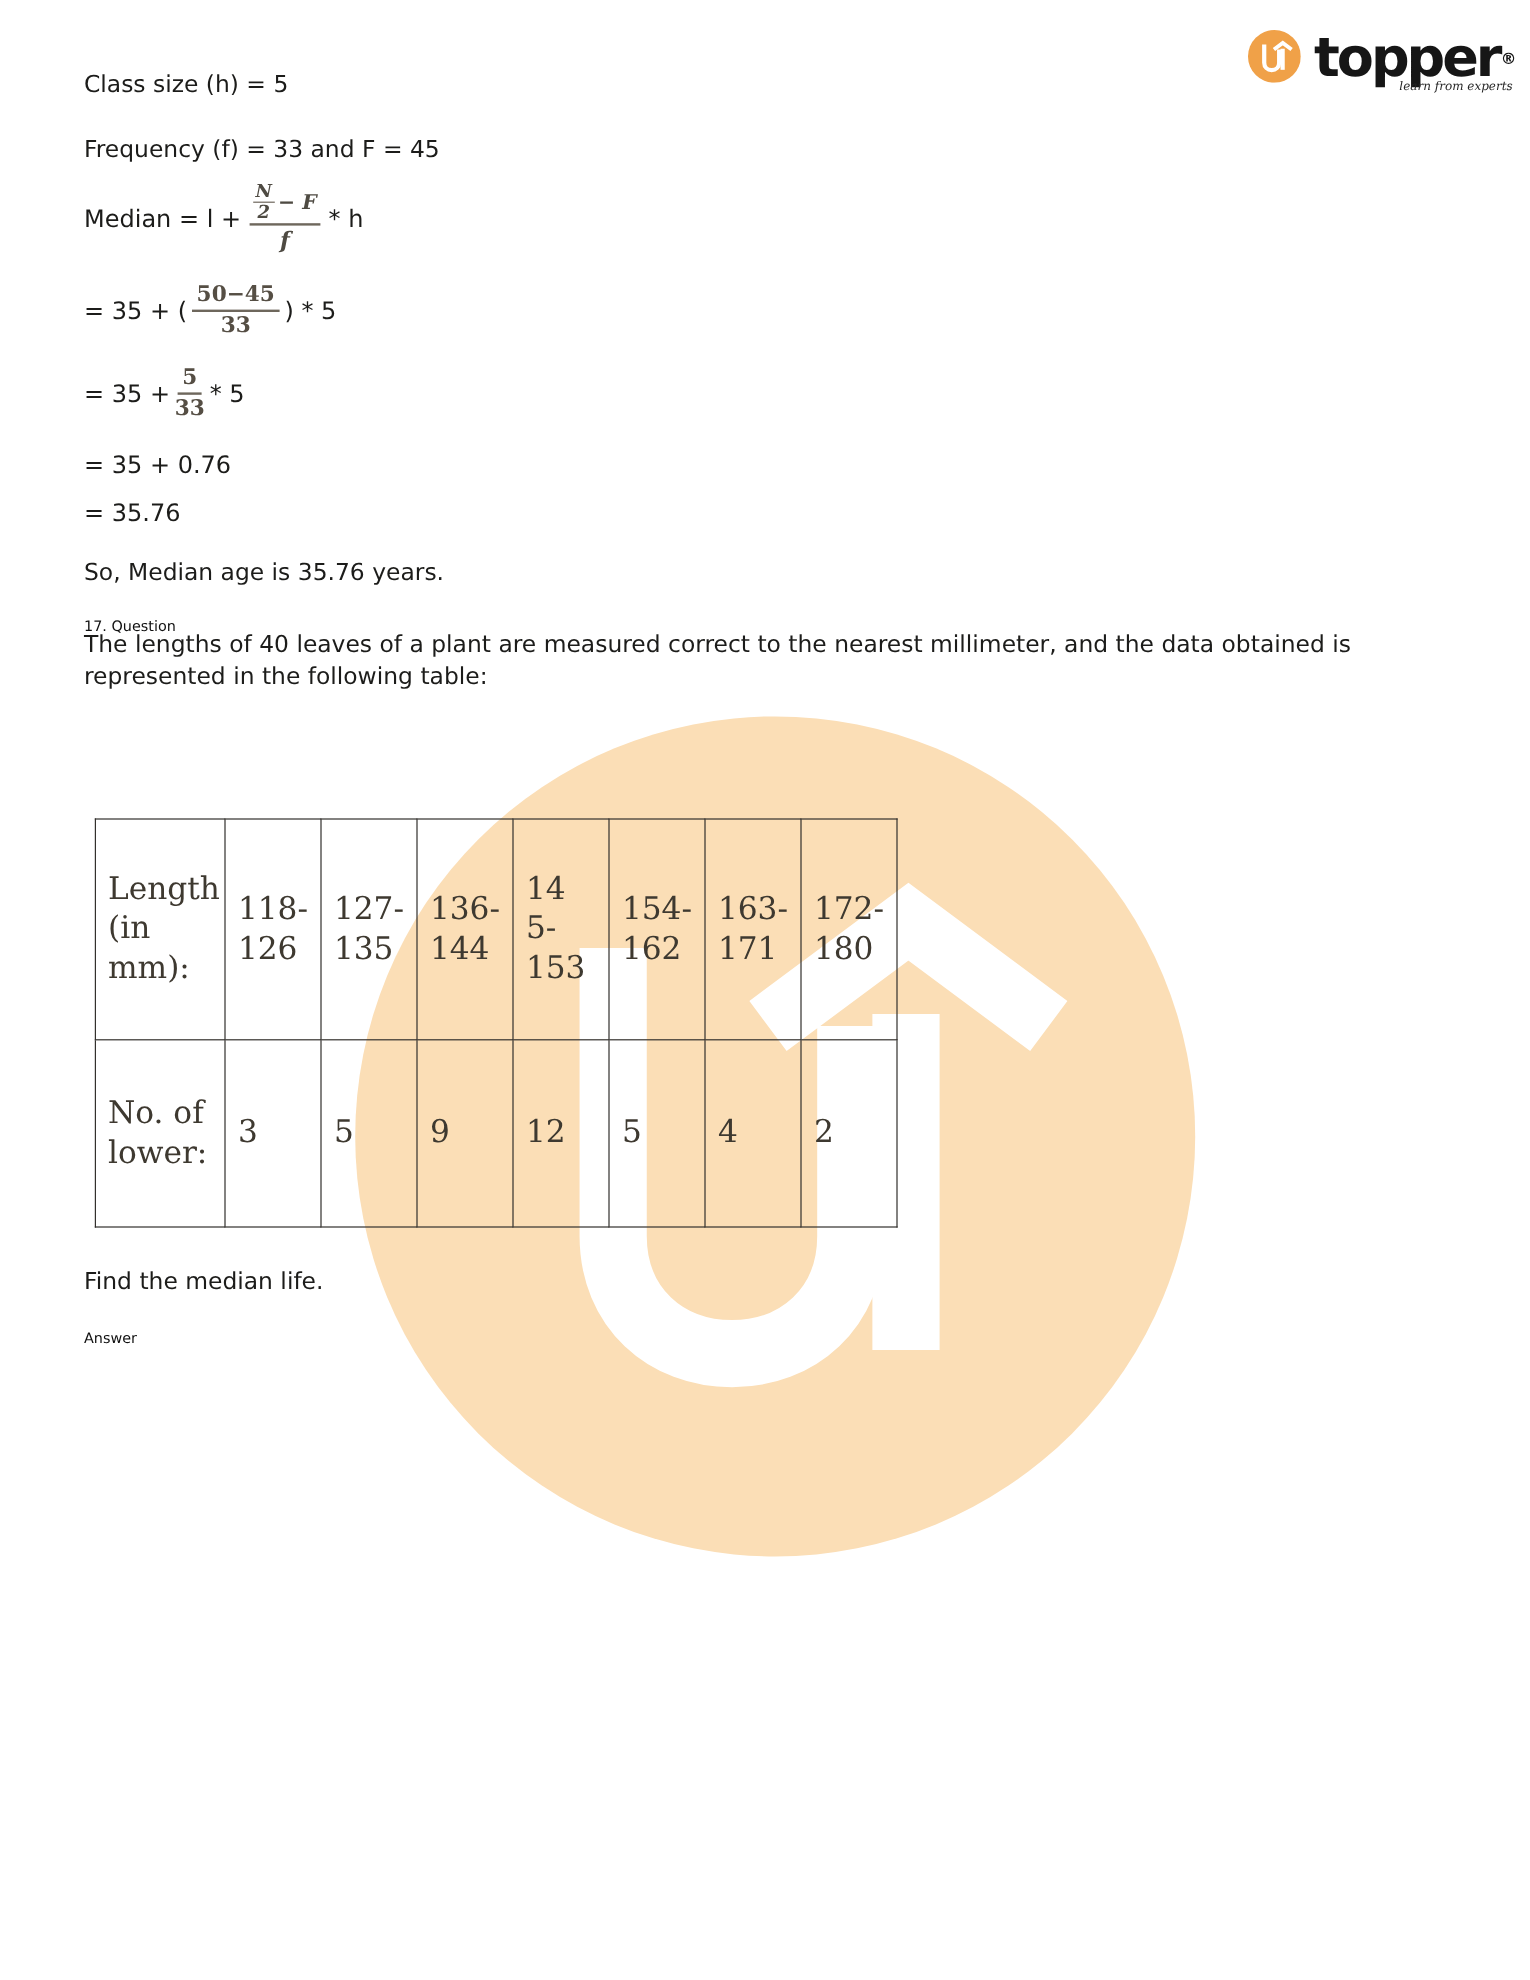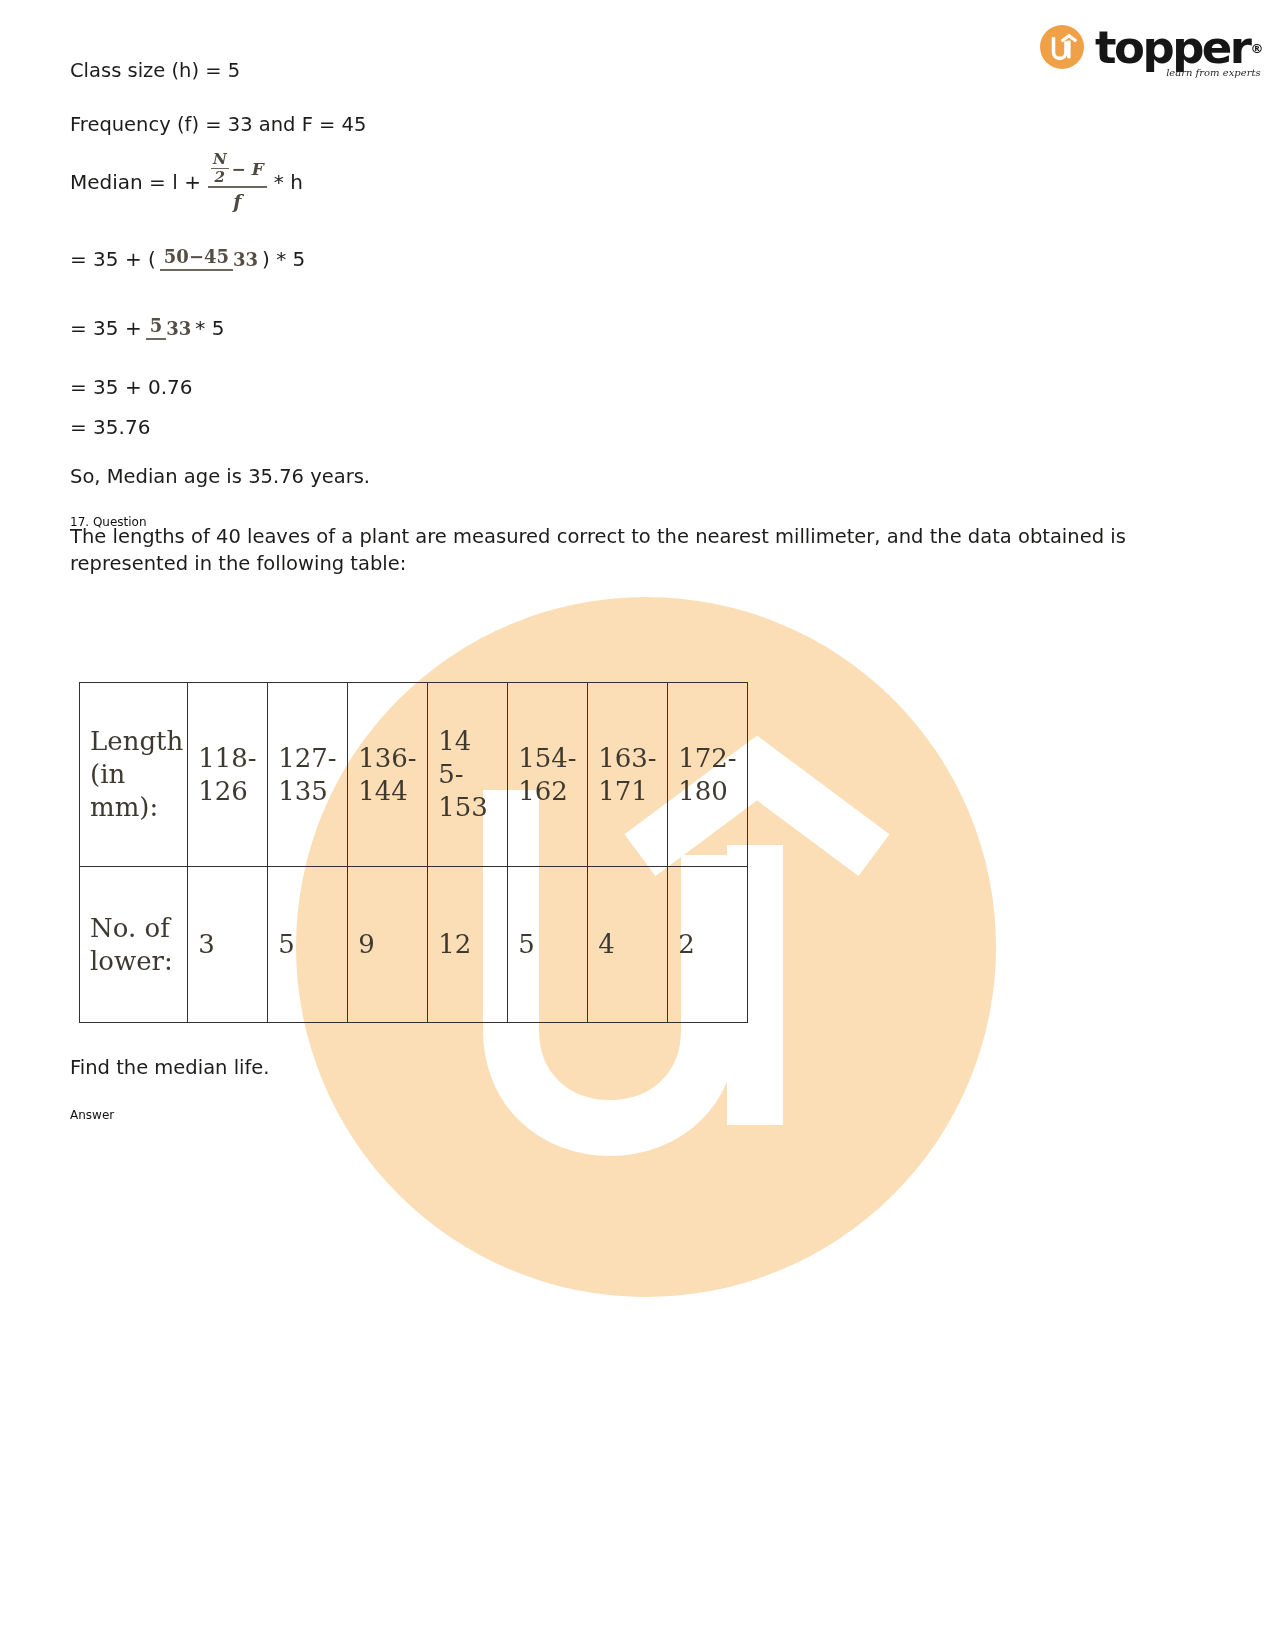--- a/index.html
+++ b/index.html
@@ -26,21 +26,21 @@
     font-family:"DejaVu Serif","Liberation Serif",serif;
     font-style:italic; font-size:10px; color:#262626;
   }
   
   .tline { position:absolute; left:70px; font-size:19.5px; z-index:1; white-space:pre-line; line-height:26.5px; }
   .bold  { font-weight:normal; font-size:12px; color:#101010; }
   
   .formula-row { position:absolute; left:70px; z-index:1; display:flex; align-items:center; font-size:20px; }
   .mspan { white-space:pre; }
   .math-frac {
-    display:inline-flex; flex-direction:row; align-items:center;
+    display:inline-flex; flex-direction:column; align-items:center;
     margin:0 4px; font-family:"DejaVu Serif","Liberation Serif",serif;
     font-weight:bold; color:#554e44; font-size:18px; line-height:1.1;
   }
   .math-frac .num { padding:0 4px 2px; border-bottom:2px solid #6e675c; }
   .math-frac .den { padding-top:2px; }
   .bigfrac {
     display:inline-flex; flex-direction:column; align-items:center;
     margin:0 7px; font-family:"DejaVu Serif","Liberation Serif",serif;
     font-weight:bold; font-style:italic; color:#4e4a42;
   }

